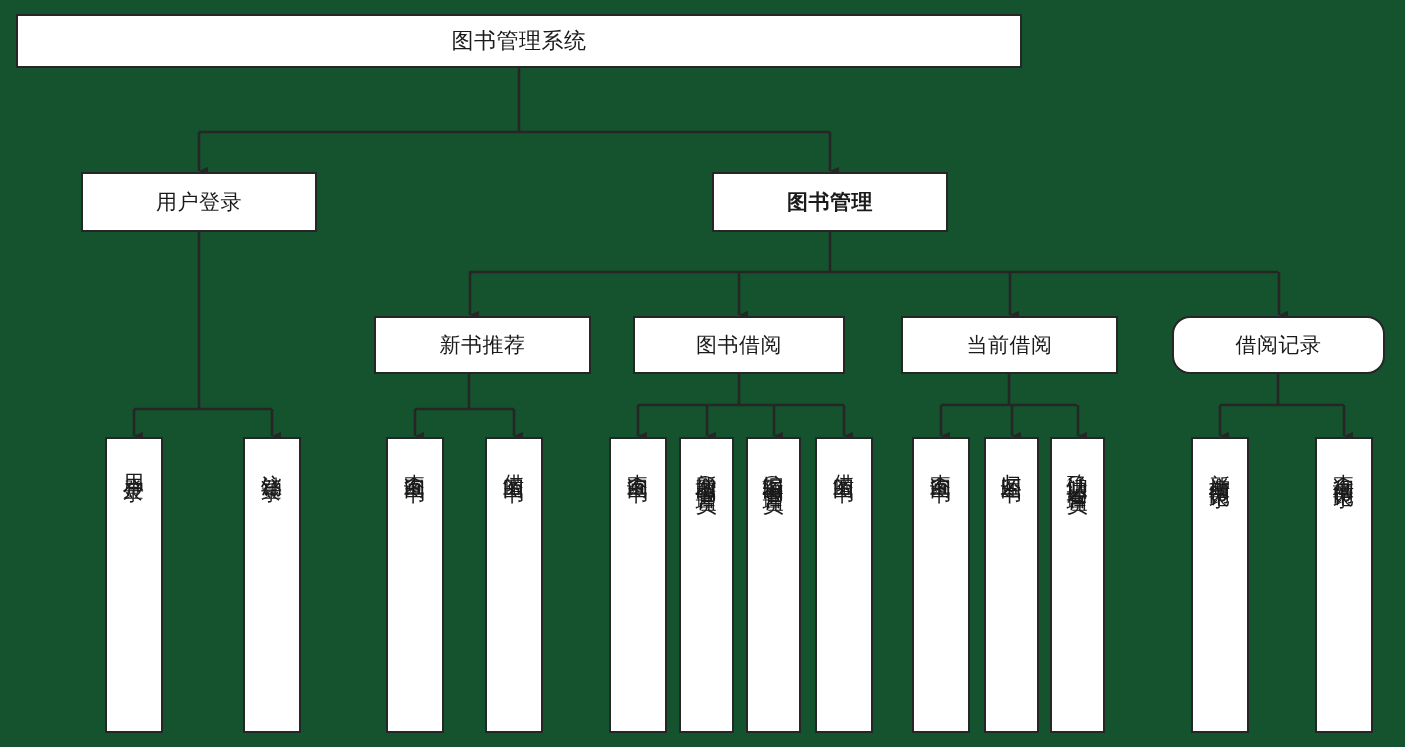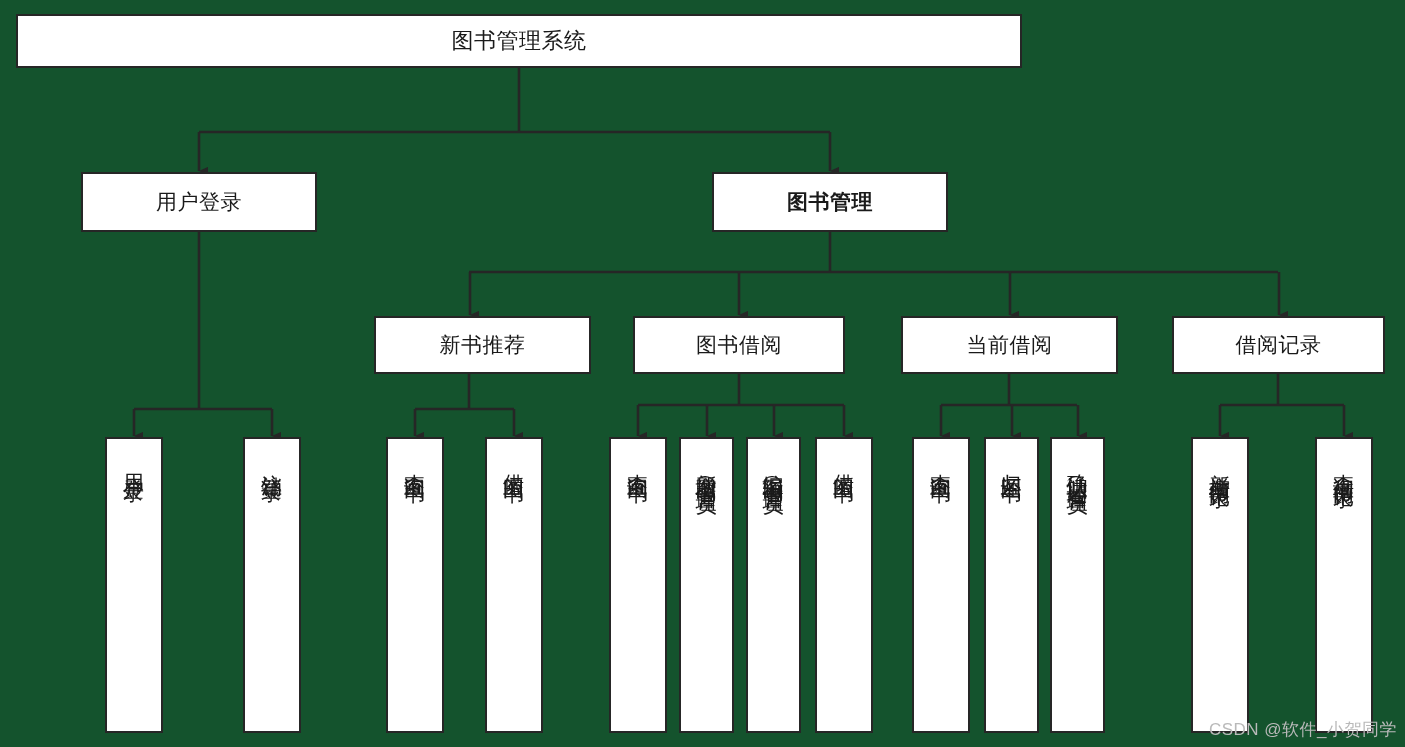--- a/index.html
+++ b/index.html
@@ -128,21 +128,21 @@
       </div>
       <div class="node" style="left: 374px; top: 316px; width: 217px; height: 58px; border-color: rgb(38, 38, 38); background: rgb(255, 255, 255);">
         <span class="node-label">新书推荐</span>
       </div>
       <div class="node" style="left: 633px; top: 316px; width: 212px; height: 58px; border-color: rgb(38, 38, 38); background: rgb(255, 255, 255); justify-content: center;">
         <span class="node-label">图书借阅</span>
       </div>
       <div class="node" style="left: 901px; top: 316px; width: 217px; height: 58px; border-color: rgb(38, 38, 38); background: rgb(255, 255, 255);">
         <span class="node-label">当前借阅</span>
       </div>
-      <div class="node" style="left: 1172px; top: 316px; width: 213px; height: 58px; border-color: rgb(38, 38, 38); background: rgb(255, 255, 255);">
+      <div class="node" style="left: 1172px; top: 316px; width: 213px; height: 58px; border-color: rgb(38, 38, 38); background: rgb(255, 255, 255); border-radius: 18px;">
         <span class="node-label">借阅记录</span>
       </div>
       <div class="node vertical" style="left: 105px; top: 437px; width: 58px; height: 296px; border-color: rgb(38, 38, 38); background: rgb(255, 255, 255);">
         <span class="node-label">用户登录</span>
       </div>
       <div class="node vertical" style="left: 243px; top: 437px; width: 58px; height: 296px; border-color: rgb(38, 38, 38); background: rgb(255, 255, 255);">
         <span class="node-label">注销登录</span>
       </div>
       <div class="node vertical" style="left: 386px; top: 437px; width: 58px; height: 296px; border-color: rgb(38, 38, 38); background: rgb(255, 255, 255);">
         <span class="node-label">查询图书</span>
@@ -172,14 +172,13 @@
         <span class="node-label">确认归还（管理员）</span>
       </div>
       <div class="node vertical" style="left: 1191px; top: 437px; width: 58px; height: 296px; border-color: rgb(38, 38, 38); background: rgb(255, 255, 255);">
         <span class="node-label">新增借阅记录</span>
       </div>
       <div class="node vertical" style="left: 1315px; top: 437px; width: 58px; height: 296px; border-color: rgb(38, 38, 38); background: rgb(255, 255, 255);">
         <span class="node-label">查询借阅记录</span>
       </div>
     </div>
 
-  <div id="watermark">CSDN @软件_小贺同学</div>
 </div>
 
 </body></html>

